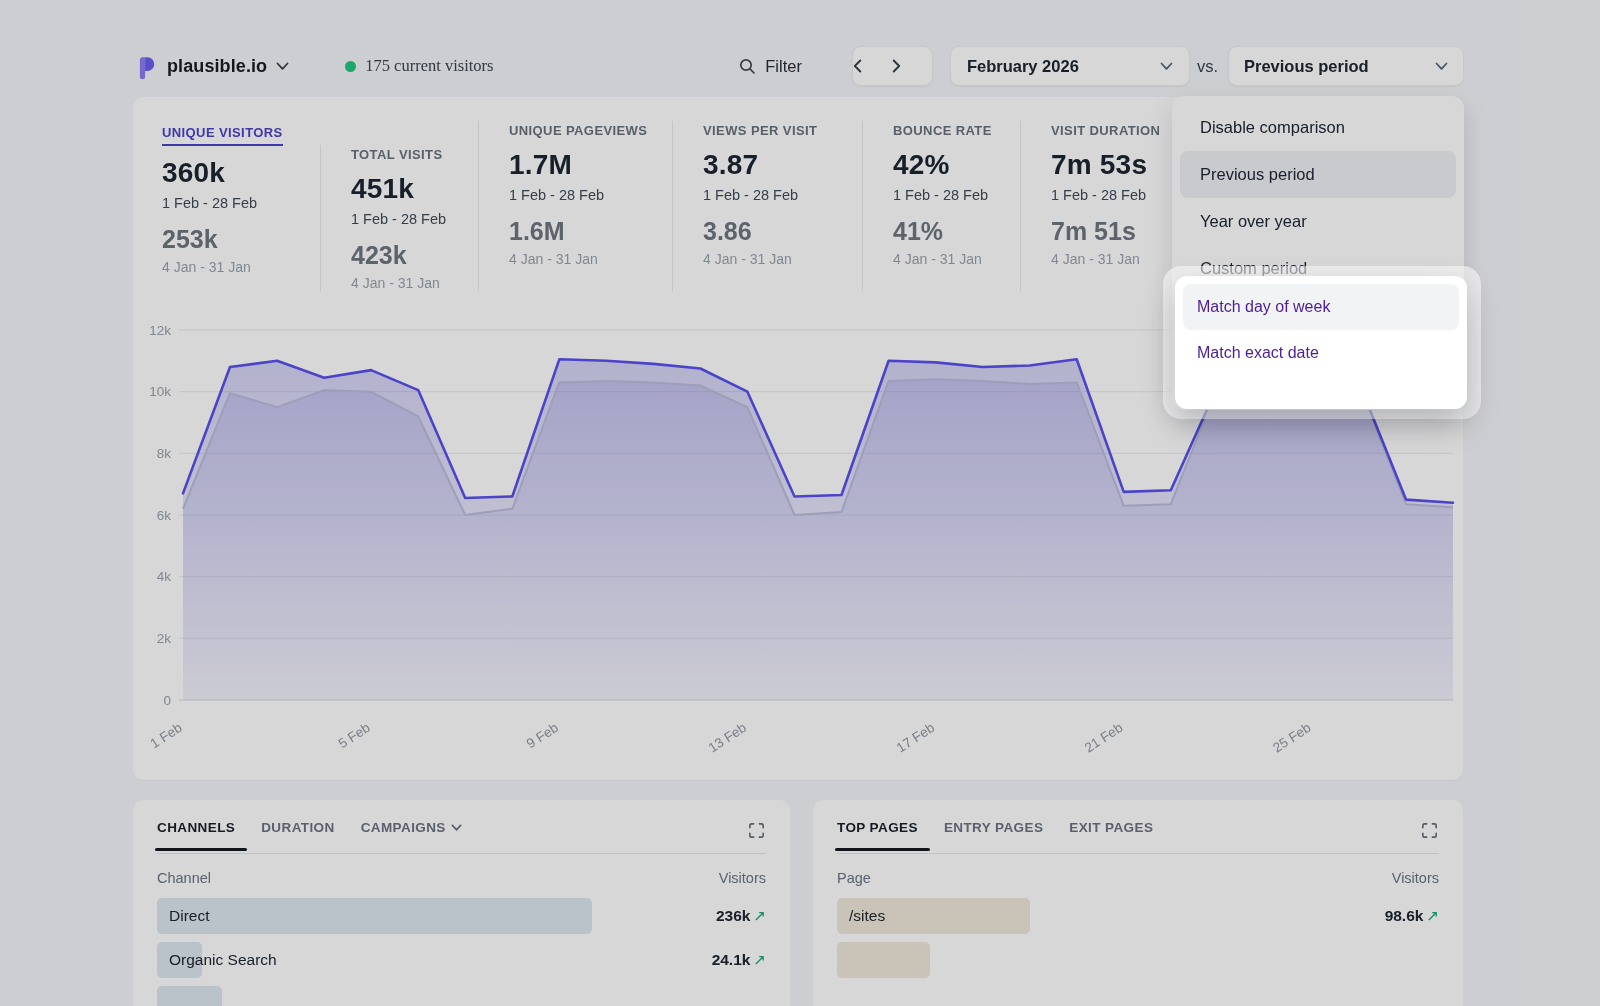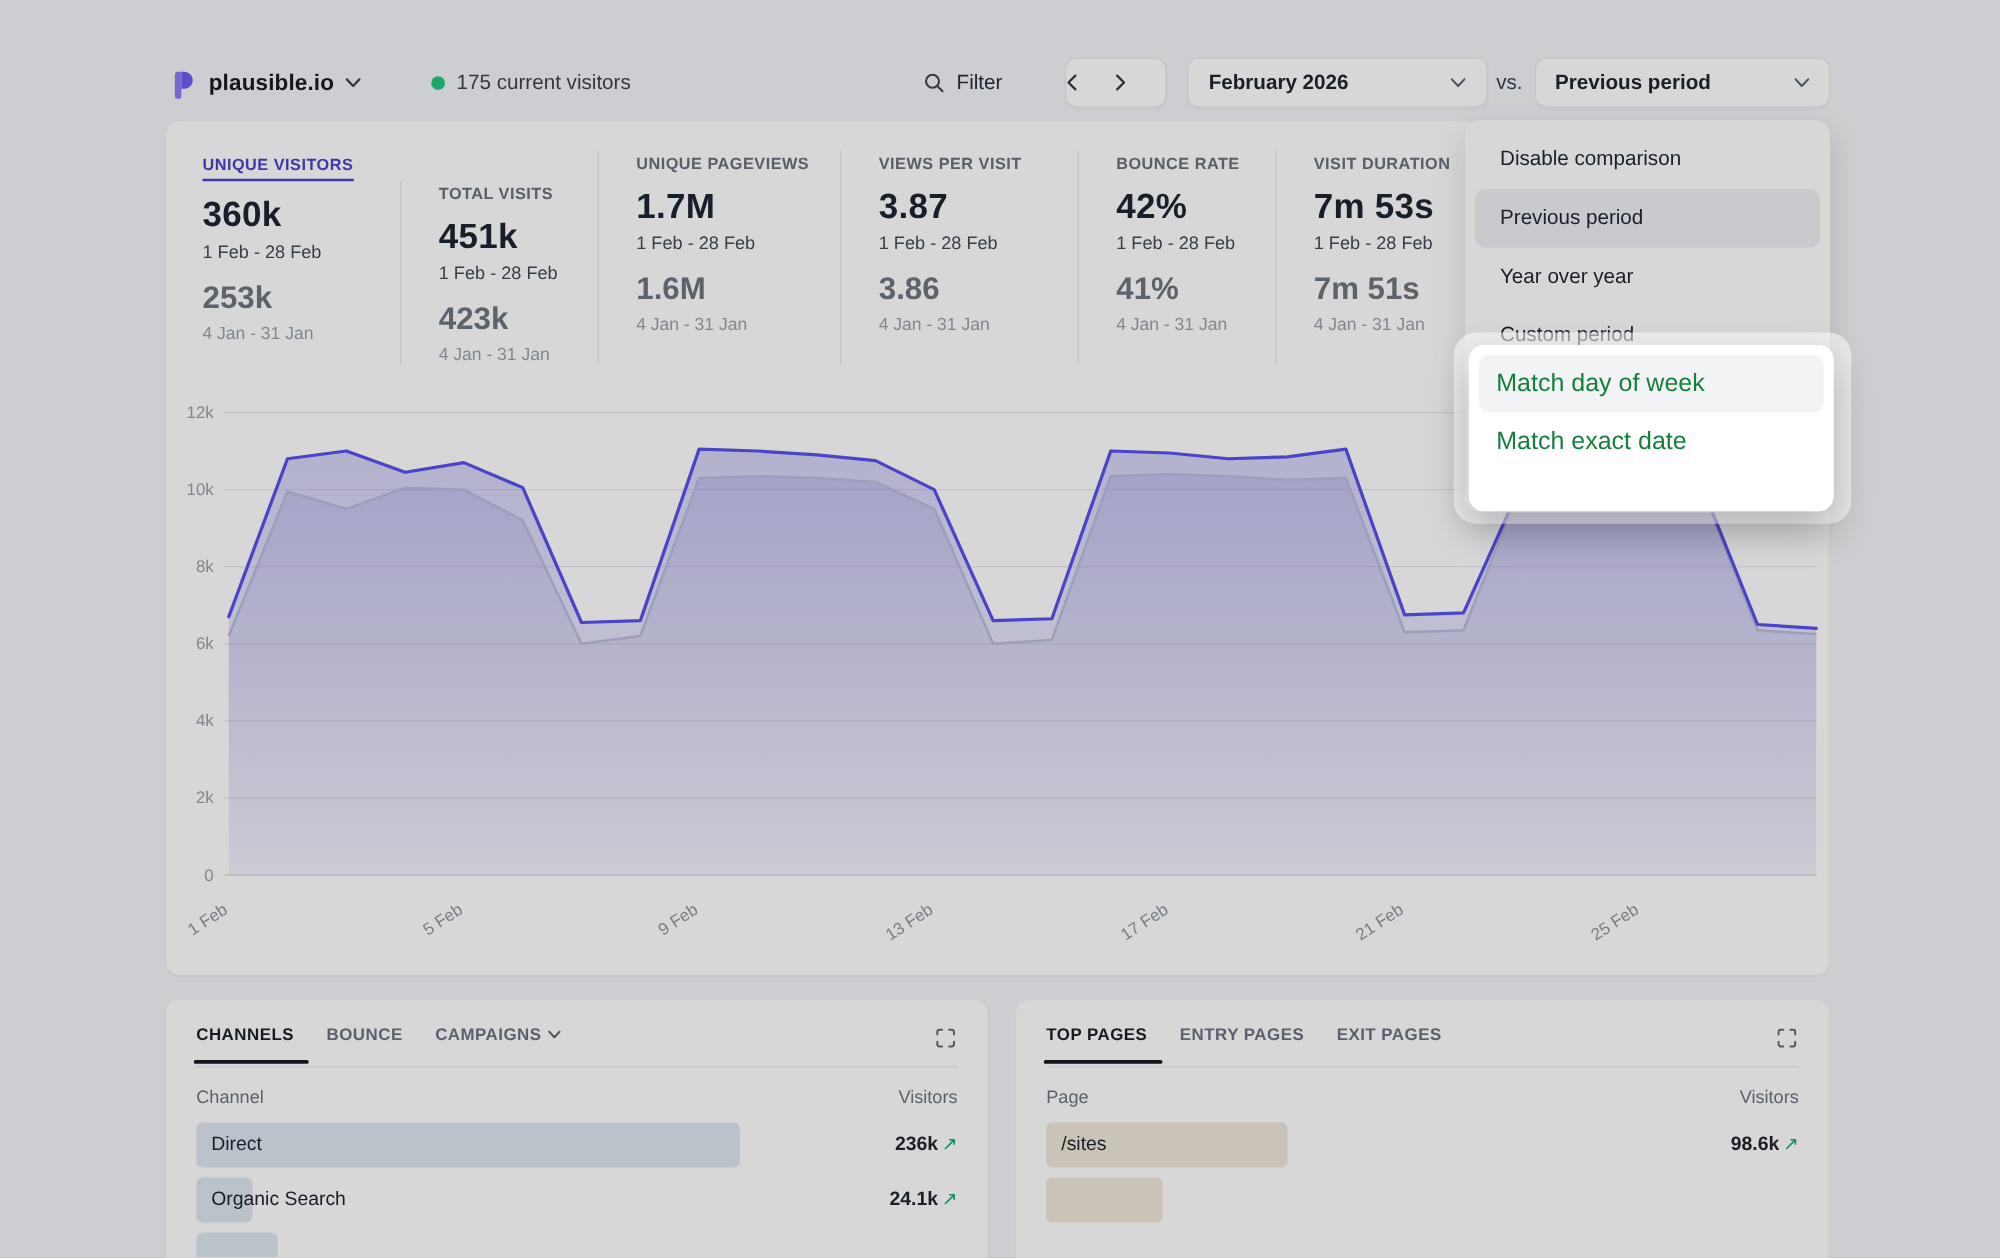--- a/index.html
+++ b/index.html
@@ -6,21 +6,21 @@
   body { background:#9a9a9a; font-family:"Liberation Sans","DejaVu Sans",sans-serif; }
   .canvas { position:relative; width:1600px; height:1006px; background:#f4f5f7; overflow:hidden;
             font-family:"Liberation Sans","DejaVu Sans",sans-serif; color:#1f2730; }
 
   
   .topbar { position:absolute; left:133px; top:44px; right:136px; height:44px;
             display:flex; align-items:center; }
   .brand { display:flex; align-items:center; gap:9px; }
   .brand-name { font-size:18px; font-weight:700; color:#171b21; letter-spacing:.1px; }
   .chev { display:inline-block; }
-  .live { display:flex; align-items:center; gap:9px; margin-left:56px; font-size:16.5px; color:#3c434d; }
+  .live { display:flex; align-items:center; gap:9px; margin-left:56px; font-size:16.5px; color:#3c434d;font-family:Liberation Serif, serif; }
   .live-dot { width:11px; height:11px; border-radius:50%; }
   .top-spacer { flex:1; }
   .filter-btn { display:flex; align-items:center; gap:9px; font-size:16.5px; color:#262d36;
                 margin-right:50px; cursor:pointer; }
   .btn { background:#fff; border:1px solid #eceef1; border-radius:9px; height:40px;
          display:flex; align-items:center; box-shadow:0 1px 2px rgba(16,24,40,.05); cursor:pointer; }
   .arrows { width:81px; justify-content:space-around; margin-right:17px; font-size:15px; color:#2a3138; }
   .arrow-seg { width:40px; text-align:center; font-size:19px; color:#343b44; }
   .period-btn { width:240px; padding:0 16px; justify-content:space-between; margin-right:7px; }
   .period-btn .lbl, .cmp-btn .lbl { font-size:16.5px; font-weight:600; color:#20262e; }
@@ -70,21 +70,21 @@
   .dim { position:absolute; inset:0; background:rgba(8,9,12,.16); z-index:40; }
   .menu { position:absolute; left:1172px; top:96px; width:292px; height:314px; background:#fff;
           border-radius:12px; box-shadow:0 10px 26px rgba(16,24,40,.14); z-index:30; padding-top:8px; }
   .menu-item { height:47px; line-height:47px; font-size:16.5px; color:#202733; padding-left:20px;
                margin:0 8px; border-radius:8px; cursor:pointer; }
   .menu-item.active { background:#eef0f2; }
   .spot-outer { position:absolute; left:1163px; top:266px; width:318px; height:153px;
                 background:rgba(255,255,255,.55); border-radius:18px; z-index:55; }
   .spot-card { position:absolute; left:1175px; top:276px; width:292px; height:133px; background:#fff;
                border-radius:12px; box-shadow:0 14px 34px rgba(10,12,20,.22); z-index:60; padding:8px; }
-  .spot-item { height:46px; line-height:46px; font-size:20px; color:#15803d; padding-left:14px;
+  .spot-item { height:46px; line-height:46px; font-size:16px; color:#4c1d95; padding-left:14px;
                border-radius:8px; cursor:pointer; }
   .spot-item.hover { background:#f2f3f5; }
 
   svg { display:block; }
 </style>
 </head>
 <body>
 
 <div class="canvas">
 
@@ -233,21 +233,21 @@
         </svg>
       </div>
   </div>
 
   <div class="panel left">
     <div class="tabs">
       <div class="tab active">
           <span>CHANNELS</span>
         </div>
       <div class="tab">
-          <span>BOUNCE</span>
+          <span>DURATION</span>
         </div>
       <div class="tab">
           <span>CAMPAIGNS</span>
         <svg width="11" height="8" viewBox="0 0 11 8">
             <path d="M1.3 1.3 L5.5 5.8 L9.7 1.3" fill="none" stroke="#5b626b" stroke-width="1.6" stroke-linecap="round" stroke-linejoin="round"></path>
           </svg>
       </div>
       <div class="expand">
         <svg width="19" height="19" viewBox="0 0 20 20">
             <path d="M3 7 V4.8 A1.8 1.8 0 0 1 4.8 3 H7 M13 3 h2.2 A1.8 1.8 0 0 1 17 4.8 V7 M17 13 v2.2 a1.8 1.8 0 0 1 -1.8 1.8 H13 M7 17 H4.8 A1.8 1.8 0 0 1 3 15.2 V13" fill="none" stroke="#646b74" stroke-width="1.7" stroke-linecap="round"></path>

